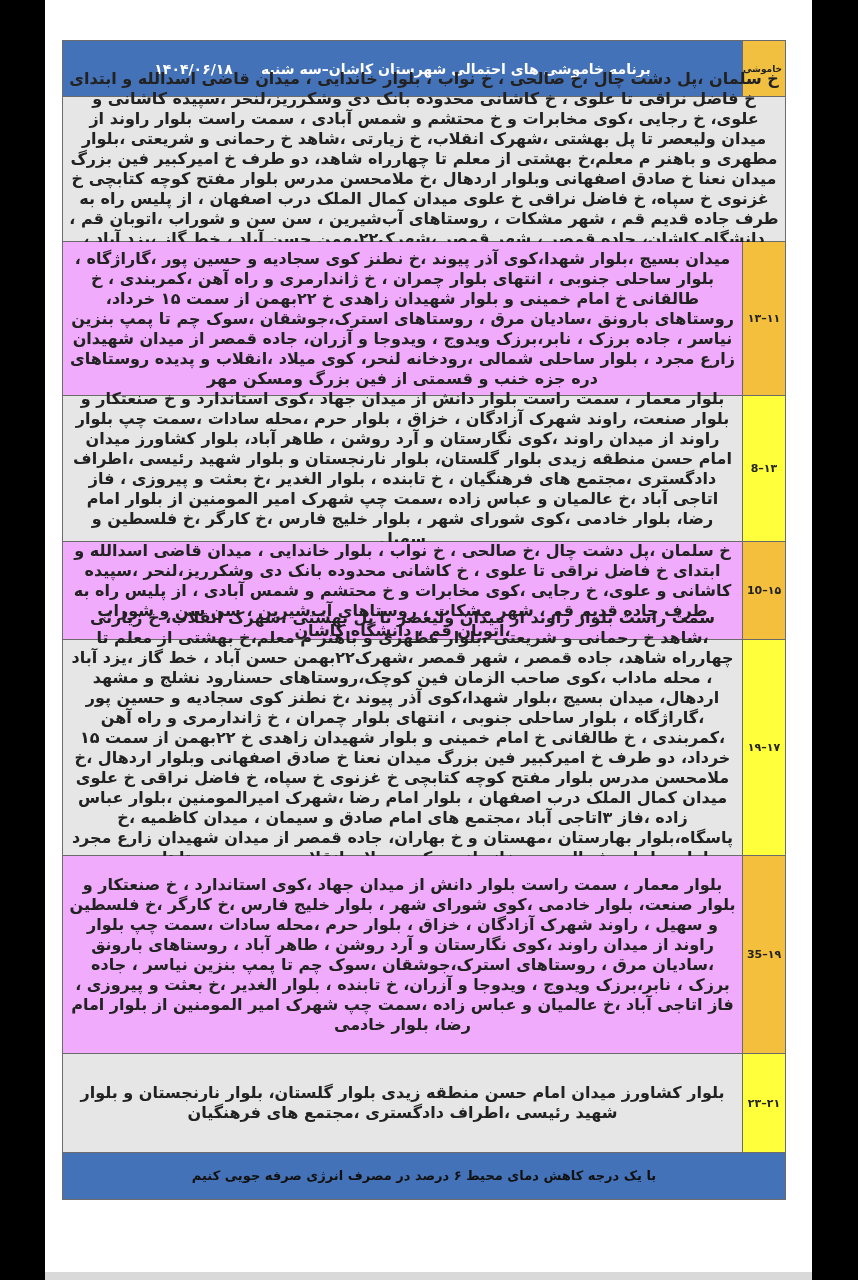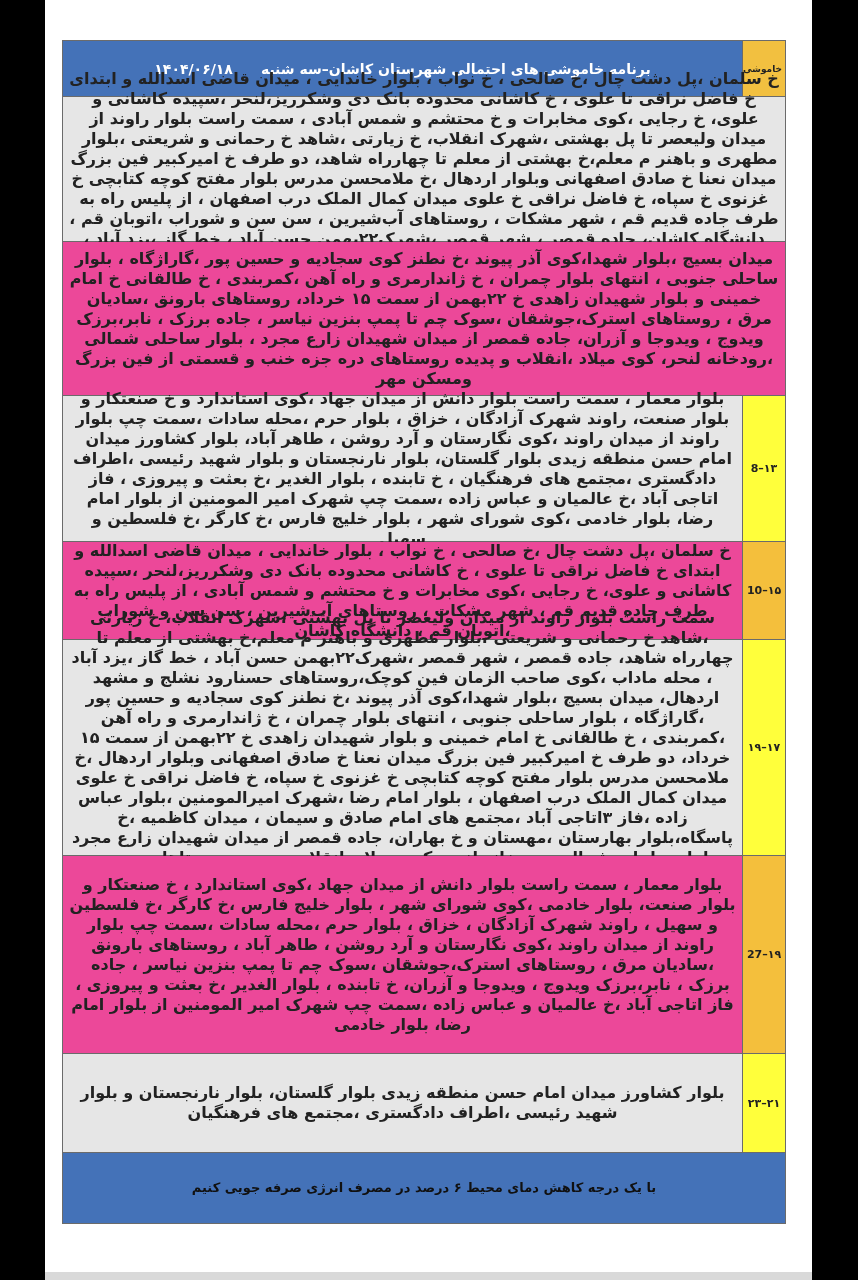--- a/index.html
+++ b/index.html
@@ -36,22 +36,22 @@
     direction: rtl; text-align: center; padding: 0 6px; box-sizing: border-box;
     font-size: 16px; line-height: 20px; font-weight: bold; color: #222;
   }
   .header-row { height: 56px; }
   .header-row .time-cell { background: #f2c040; font-size: 9px; overflow: hidden; white-space: nowrap; justify-content: flex-end; padding-right: 2px;}
   .header-row .desc-cell { background: #4472b8; color: #fff; font-size: 14px; }
   .title-date { margin-right: 28px; direction: ltr; unicode-bidi: embed; }
   .yellow { background: #ffff3b; }
   .orange { background: #f4bf3c; }
   .gray { background: #e6e6e6; }
-  .white { background: #ec4899; }
-  .footer-row { height: 70px; background: #4472b8; }
+  .white { background: #f0abfc; }
+  .footer-row { height: 46px; background: #4472b8; }
   .footer-row .desc-cell { color: #111; font-size: 13px; }
 </style>
 </head>
 <body>
 
 <div class="page"></div>
 <div class="page-bottom-edge"></div>
 
 <div class="table">
   <div class="row header-row">
@@ -60,40 +60,41 @@
       <span>برنامه خاموشی های احتمالی شهرستان کاشان–سه شنبه</span>
       <span class="title-date">۱۴۰۴/۰۶/۱۸</span>
     </div>
   </div>
 
   <div class="row" style="height:145px">
     <div class="desc-cell gray">خ سلمان ،پل دشت چال ،خ صالحی ، خ نواب ، بلوار خاندایی ، میدان قاضی اسدالله و ابتدای خ فاضل نراقی تا علوی ، خ کاشانی محدوده بانک دی وشکرریز،لنحر ،سپیده کاشانی و علوی، خ رجایی ،کوی مخابرات و خ محتشم و شمس آبادی ، سمت راست بلوار راوند از میدان ولیعصر تا پل بهشتی ،شهرک انقلاب، خ زیارتی ،شاهد خ رحمانی و شریعتی ،بلوار مطهری و باهنر م معلم،خ بهشتی از معلم تا چهارراه شاهد، دو طرف خ امیرکبیر فین بزرگ میدان نعنا خ صادق اصفهانی وبلوار اردهال ،خ ملامحسن مدرس بلوار مفتح کوچه کتابچی خ غزنوی خ سپاه، خ فاضل نراقی خ علوی میدان کمال الملک درب اصفهان ، از پلیس راه به طرف جاده قدیم قم ، شهر مشکات ، روستاهای آب‌شیرین ، سن سن و شوراب ،اتوبان قم ، دانشگاه کاشان، جاده قمصر ، شهر قمصر ،شهرک۲۲بهمن حسن آباد ، خط گاز ،یزد آباد ، محله ماداب ،کوی صاحب الزمان فین کوچک،روستاهای حسنارود نشلج و مشهد اردهال</div>
   </div>
 
   <div class="row" style="height:154px">
+    <div class="time-cell orange">۱۱–۱۳</div>
     <div class="desc-cell white">میدان بسیج ،بلوار شهدا،کوی آذر پیوند ،خ نطنز کوی سجادیه و حسین پور ،گاراژگاه ، بلوار ساحلی جنوبی ، انتهای بلوار چمران ، خ ژاندارمری و راه آهن ،کمربندی ، خ طالقانی خ امام خمینی و بلوار شهیدان زاهدی خ ۲۲بهمن از سمت ۱۵ خرداد، روستاهای بارونق ،سادیان مرق ، روستاهای استرک،جوشقان ،سوک چم تا پمپ بنزین نیاسر ، جاده برزک ، نابر،برزک ویدوج ، ویدوجا و آزران، جاده قمصر از میدان شهیدان زارع مجرد ، بلوار ساحلی شمالی ،رودخانه لنحر، کوی میلاد ،انقلاب و پدیده روستاهای دره جزه خنب و قسمتی از فین بزرگ ومسکن مهر</div>
   </div>
 
   <div class="row" style="height:146px">
     <div class="time-cell yellow">۱۳–8</div>
     <div class="desc-cell gray">بلوار معمار ، سمت راست بلوار دانش از میدان جهاد ،کوی استاندارد و خ صنعتکار و بلوار صنعت، راوند شهرک آزادگان ، خزاق ، بلوار حرم ،محله سادات ،سمت چپ بلوار راوند از میدان راوند ،کوی نگارستان و آرد روشن ، طاهر آباد، بلوار کشاورز میدان امام حسن منطقه زیدی بلوار گلستان، بلوار نارنجستان و بلوار شهید رئیسی ،اطراف دادگستری ،مجتمع های فرهنگیان ، خ تابنده ، بلوار الغدیر ،خ بعثت و پیروزی ، فاز اتاجی آباد ،خ عالمیان و عباس زاده ،سمت چپ شهرک امیر المومنین از بلوار امام رضا، بلوار خادمی ،کوی شورای شهر ، بلوار خلیج فارس ،خ کارگر ،خ فلسطین و سهیل</div>
   </div>
 
   <div class="row" style="height:98px">
     <div class="time-cell orange">۱۵–10</div>
     <div class="desc-cell white">خ سلمان ،پل دشت چال ،خ صالحی ، خ نواب ، بلوار خاندایی ، میدان قاضی اسدالله و ابتدای خ فاضل نراقی تا علوی ، خ کاشانی محدوده بانک دی وشکرریز،لنحر ،سپیده کاشانی و علوی، خ رجایی ،کوی مخابرات و خ محتشم و شمس آبادی ، از پلیس راه به طرف جاده قدیم قم ، شهر مشکات ، روستاهای آب‌شیرین ، سن سن و شوراب ،اتوبان قم ، دانشگاه کاشان</div>
   </div>
 
   <div class="row" style="height:216px">
     <div class="time-cell yellow">۱۷–۱۹</div>
     <div class="desc-cell gray">سمت راست بلوار راوند از میدان ولیعصر تا پل بهشتی ،شهرک انقلاب، خ زیارتی ،شاهد خ رحمانی و شریعتی ،بلوار مطهری و باهنر م معلم،خ بهشتی از معلم تا چهارراه شاهد، جاده قمصر ، شهر قمصر ،شهرک۲۲بهمن حسن آباد ، خط گاز ،یزد آباد ، محله ماداب ،کوی صاحب الزمان فین کوچک،روستاهای حسنارود نشلج و مشهد اردهال، میدان بسیج ،بلوار شهدا،کوی آذر پیوند ،خ نطنز کوی سجادیه و حسین پور ،گاراژگاه ، بلوار ساحلی جنوبی ، انتهای بلوار چمران ، خ ژاندارمری و راه آهن ،کمربندی ، خ طالقانی خ امام خمینی و بلوار شهیدان زاهدی خ ۲۲بهمن از سمت ۱۵ خرداد، دو طرف خ امیرکبیر فین بزرگ میدان نعنا خ صادق اصفهانی وبلوار اردهال ،خ ملامحسن مدرس بلوار مفتح کوچه کتابچی خ غزنوی خ سپاه، خ فاضل نراقی خ علوی میدان کمال الملک درب اصفهان ، بلوار امام رضا ،شهرک امیرالمومنین ،بلوار عباس زاده ،فاز ۳اتاجی آباد ،مجتمع های امام صادق و سیمان ، میدان کاظمیه ،خ پاسگاه،بلوار بهارستان ،مهستان و خ بهاران، جاده قمصر از میدان شهیدان زارع مجرد ، بلوار ساحلی شمالی ،رودخانه لنحر، کوی میلاد ،انقلاب و پدیده روستاهای دره جزه خنب و قسمتی از فین بزرگ ومسکن مهر</div>
   </div>
 
   <div class="row" style="height:198px">
-    <div class="time-cell orange">۱۹–27</div>
+    <div class="time-cell orange">۱۹–35</div>
     <div class="desc-cell white">بلوار معمار ، سمت راست بلوار دانش از میدان جهاد ،کوی استاندارد ، خ صنعتکار و بلوار صنعت، بلوار خادمی ،کوی شورای شهر ، بلوار خلیج فارس ،خ کارگر ،خ فلسطین و سهیل ، راوند شهرک آزادگان ، خزاق ، بلوار حرم ،محله سادات ،سمت چپ بلوار راوند از میدان راوند ،کوی نگارستان و آرد روشن ، طاهر آباد ، روستاهای بارونق ،سادیان مرق ، روستاهای استرک،جوشقان ،سوک چم تا پمپ بنزین نیاسر ، جاده برزک ، نابر،برزک ویدوج ، ویدوجا و آزران، خ تابنده ، بلوار الغدیر ،خ بعثت و پیروزی ، فاز اتاجی آباد ،خ عالمیان و عباس زاده ،سمت چپ شهرک امیر المومنین از بلوار امام رضا، بلوار خادمی</div>
   </div>
 
   <div class="row" style="height:99px">
     <div class="time-cell yellow">۲۱–۲۳</div>
     <div class="desc-cell gray">بلوار کشاورز میدان امام حسن منطقه زیدی بلوار گلستان، بلوار نارنجستان و بلوار شهید رئیسی ،اطراف دادگستری ،مجتمع های فرهنگیان</div>
   </div>
 
   <div class="row footer-row">
     <div class="desc-cell">با یک درجه کاهش دمای محیط ۶ درصد در مصرف انرژی صرفه جویی کنیم</div>

